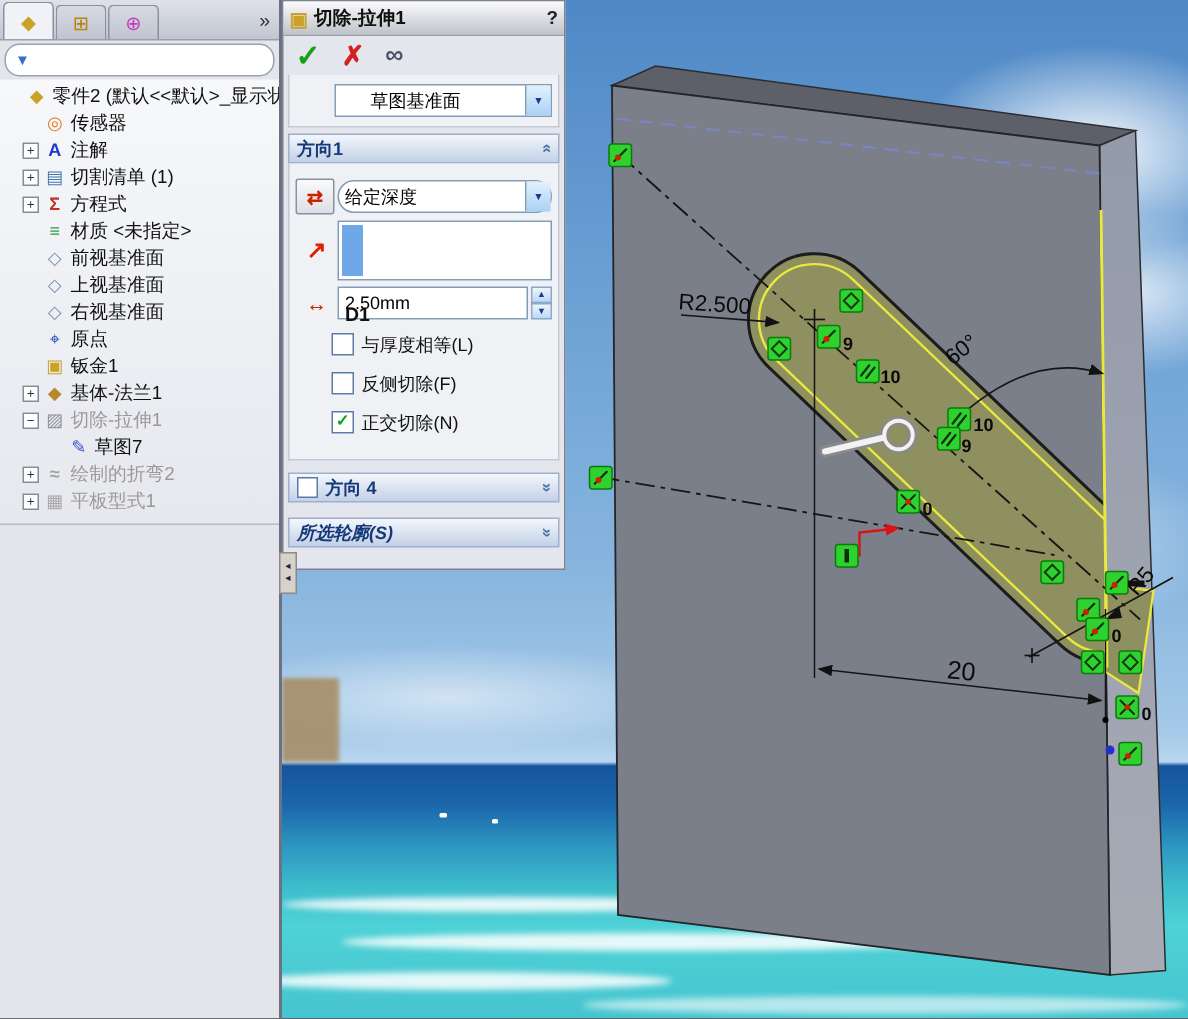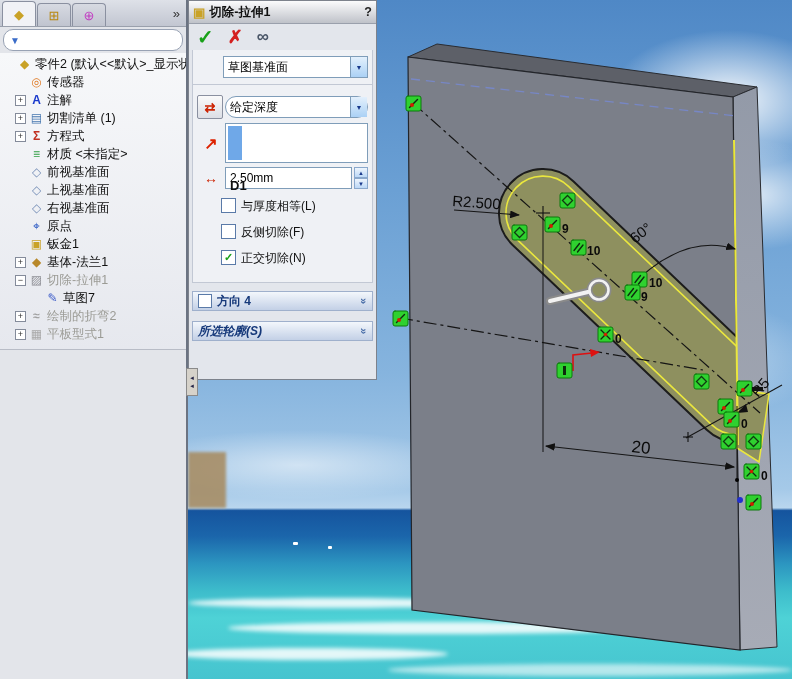--- a/index.html
+++ b/index.html
@@ -359,26 +359,30 @@
       <span>切除-拉伸1</span>
       <span class="thelp">?</span>
     </div>
     <div id="pm-actions">
       <span class="act-ok">✓</span>
       <span class="act-cancel">✗</span>
       <span class="act-glasses">∞</span>
     </div>
 
     <div class="sect-bd">
-      <div class="combo" style="margin-left:26px;">
+      <div class="combo" style="margin-left:26px;padding-left:19px;">
         <span class="cval">草图基准面</span>
         <span class="cbtn">▼</span>
       </div>
     </div>
 
+    <div class="sect-hd">
+      <span>方向1</span>
+      <span class="chev">»</span>
+    </div>
     <div class="sect-bd">
       <div class="pmrow">
         <span class="sideic">
             <span class="rev-btn">⇄</span>
           </span>
         <div class="combo" style="flex:1;border-radius:11px;">
           <span class="cval">给定深度</span>
           <span class="cbtn">▼</span>
         </div>
       </div>

